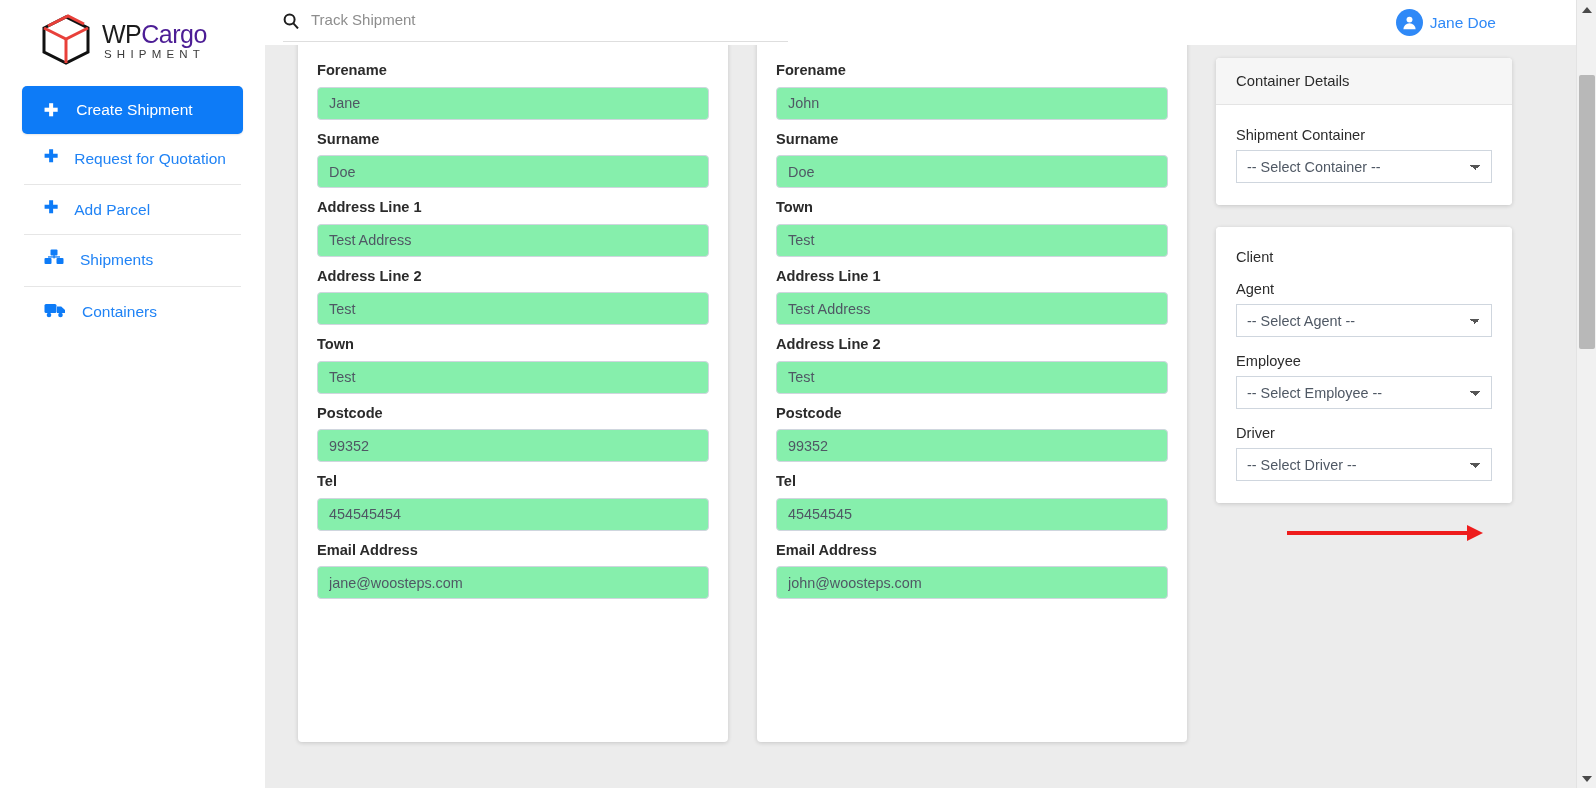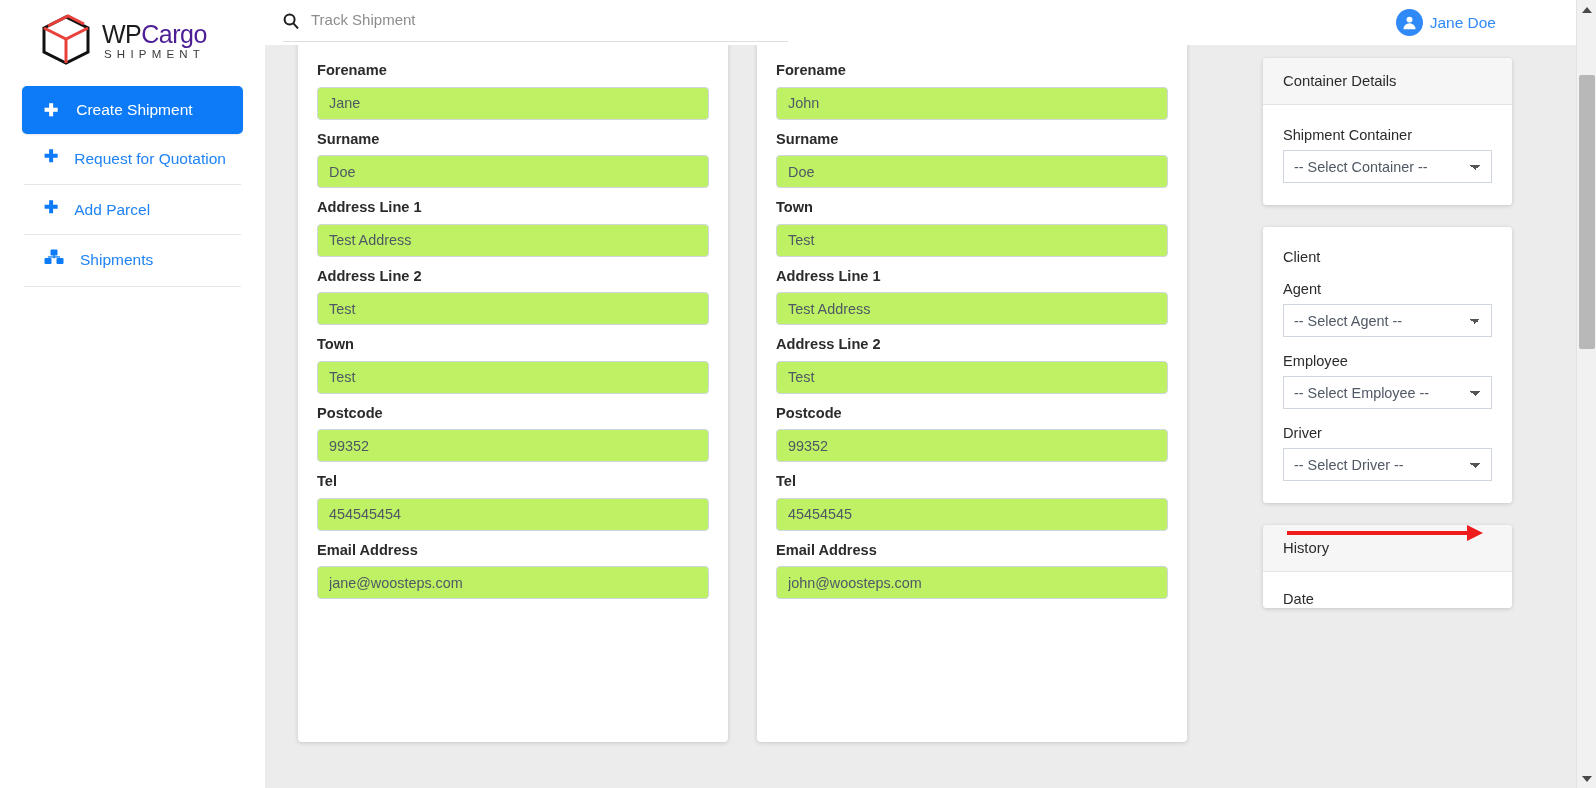--- a/index.html
+++ b/index.html
@@ -88,26 +88,26 @@
   }
   .field { margin-bottom: 4px; }
   .field-label {
     font-size: 14.6px; color: #2b2b2b; display: block;
     margin: 11px 0 7px 0; line-height: 1.2; font-weight: bold;
   }
   .field:first-child .field-label { margin-top: 9px; }
   .field-input {
     width: 100%; height: 33px; border: 1px solid #cfd6de; border-radius: 4px;
     font-size: 14.4px; color: #4f5864; padding: 0 11px; outline: none;
-    font-family: "Liberation Sans", sans-serif; background: #bef264;
+    font-family: "Liberation Sans", sans-serif; background: #86efac;
   }
 
   
   .rail { width: 296px; padding-top: 13px; }
-  .panel { margin-bottom: 22px; overflow: hidden; margin-left: 47px; }
+  .panel { margin-bottom: 22px; overflow: hidden; }
   .panel-head {
     background: #f6f6f6; border-bottom: 1px solid #e4e4e4;
     padding: 15px 20px; font-size: 14.8px; color: #2b2b2b;
   }
   .panel-body { padding: 6px 20px 22px 20px; background: #fff; }
   .sel-label {
     font-size: 14.6px; color: #2b2b2b; display: block; margin: 16px 0 7px 0;
   }
   .sel {
     width: 100%; height: 33px; border: 1px solid #cfd6de; border-radius: 0;
@@ -198,20 +198,31 @@
             <rect x="0.5" y="9" width="7" height="6" rx="1"></rect>
             <rect x="12.5" y="9" width="7" height="6" rx="1"></rect>
             <rect x="9.4" y="6" width="1.3" height="3.4"></rect>
             <rect x="4" y="7.3" width="12" height="1.3"></rect>
           </svg>
         </span>
         <span class="nav-label">Shipments</span>
       </div>
       <div class="nav-sep"></div>
 
+      <div class="nav-item">
+        <span class="nav-icon">
+          <svg width="22" height="16" viewBox="0 0 22 16" fill="#0d7bf7">
+            <rect x="0.5" y="2" width="12" height="9" rx="1.5"></rect>
+            <path d="M13 4.5h4.2L21 8v3h-8z"></path>
+            <circle cx="5" cy="13" r="2.3"></circle>
+            <circle cx="16.5" cy="13" r="2.3"></circle>
+          </svg>
+        </span>
+        <span class="nav-label">Containers</span>
+      </div>
 
     </nav>
   </aside>
 
   <div class="right-area">
 
     <header class="topbar">
       <div class="search-box">
         <span class="search-ico">
           <svg width="16" height="16" viewBox="0 0 16 16" fill="none" stroke="#1d1d1d" stroke-width="2">
@@ -332,26 +343,20 @@
                 <option>-- Select Employee --</option>
               </select>
 
               <label class="sel-label">Driver</label>
               <select class="sel">
                 <option>-- Select Driver --</option>
               </select>
             </div>
           </section>
 
-          <section class="card panel">
-            <div class="panel-head">History</div>
-            <div class="history-body">
-              <span class="history-col">Date</span>
-            </div>
-          </section>
 
         </aside>
       </div>
     </main>
 
     <span class="arrow">
       <svg width="196" height="18" viewBox="0 0 196 18">
         <line x1="0" y1="9" x2="180" y2="9" stroke="#ee1c1c" stroke-width="4"></line>
         <polygon points="180,1 196,9 180,17" fill="#ee1c1c"></polygon>
       </svg>

